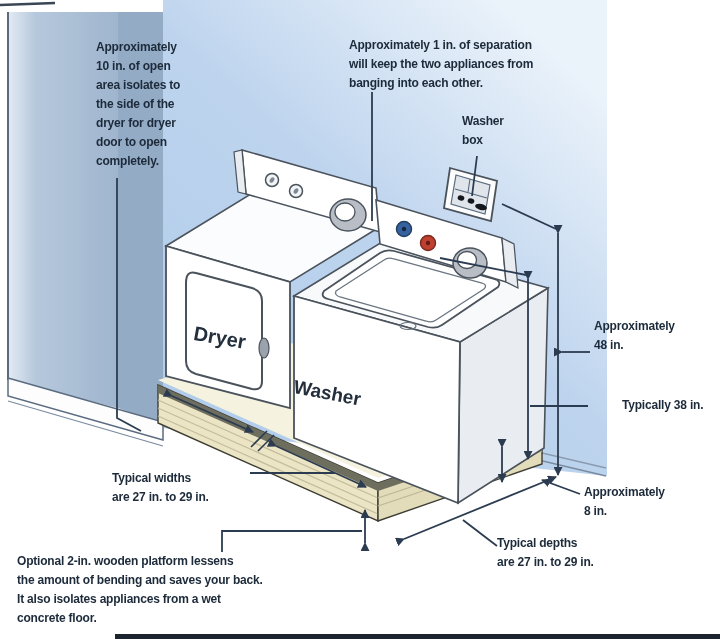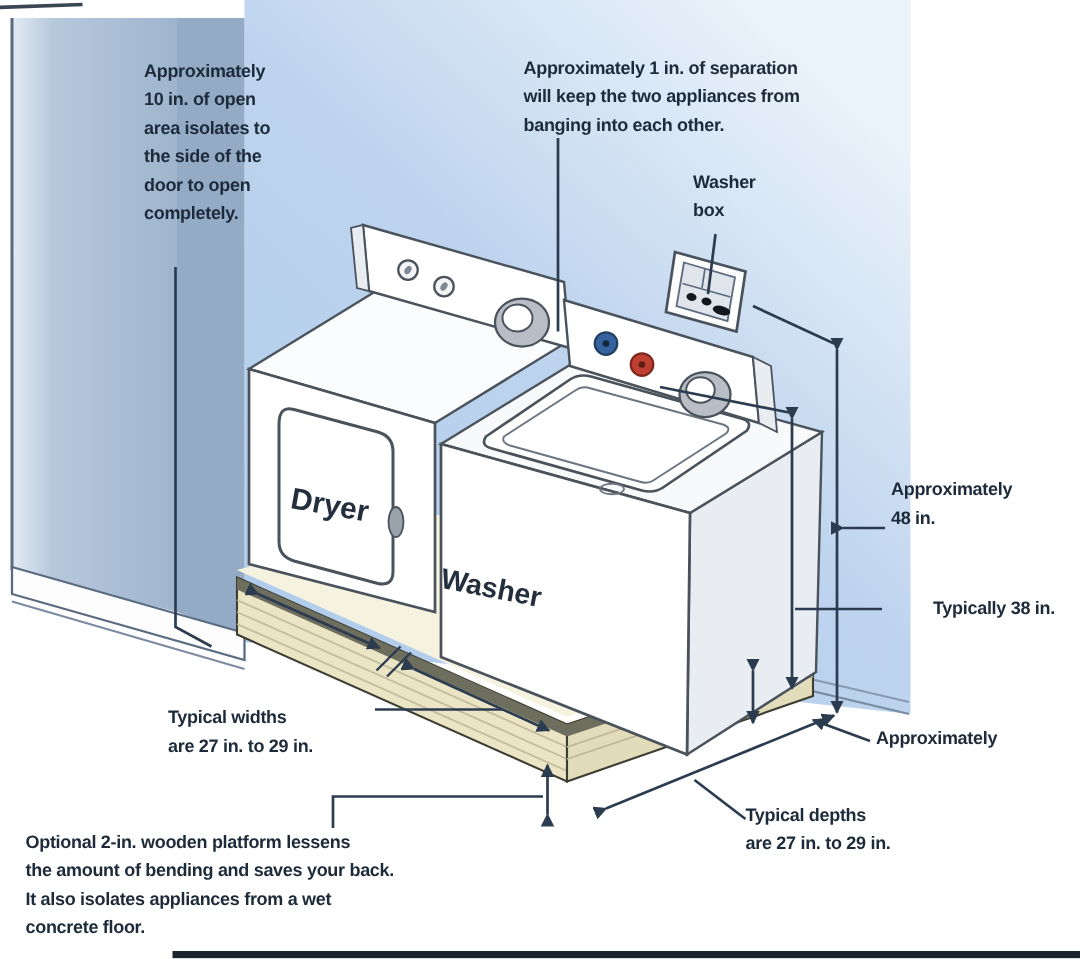--- a/index.html
+++ b/index.html
@@ -190,20 +190,21 @@
     </g>
 
     <rect x="115" y="634" width="605" height="5" fill="#1c2430"></rect>
   </svg>
 
   <div class="label" style="left:96px;top:38px;">
       <div>Approximately</div>
       <div>10 in. of open</div>
       <div>area isolates to</div>
       <div>the side of the</div>
+      <div>dryer for dryer</div>
       <div>door to open</div>
       <div>completely.</div>
     </div>
 
   <div class="label" style="left:349px;top:36px;">
       <div>Approximately 1 in. of separation</div>
       <div>will keep the two appliances from</div>
       <div>banging into each other.</div>
     </div>
 
@@ -216,20 +217,21 @@
       <div>Approximately</div>
       <div>48 in.</div>
     </div>
 
   <div class="label" style="left:622px;top:396px;text-align:right;">
       <div>Typically 38 in.</div>
     </div>
 
   <div class="label" style="left:584px;top:483px;">
       <div>Approximately</div>
+      <div>8 in.</div>
     </div>
 
   <div class="label" style="left:497px;top:534px;">
       <div>Typical depths</div>
       <div>are 27 in. to 29 in.</div>
     </div>
 
   <div class="label" style="left:112px;top:469px;">
       <div>Typical widths</div>
       <div>are 27 in. to 29 in.</div>

